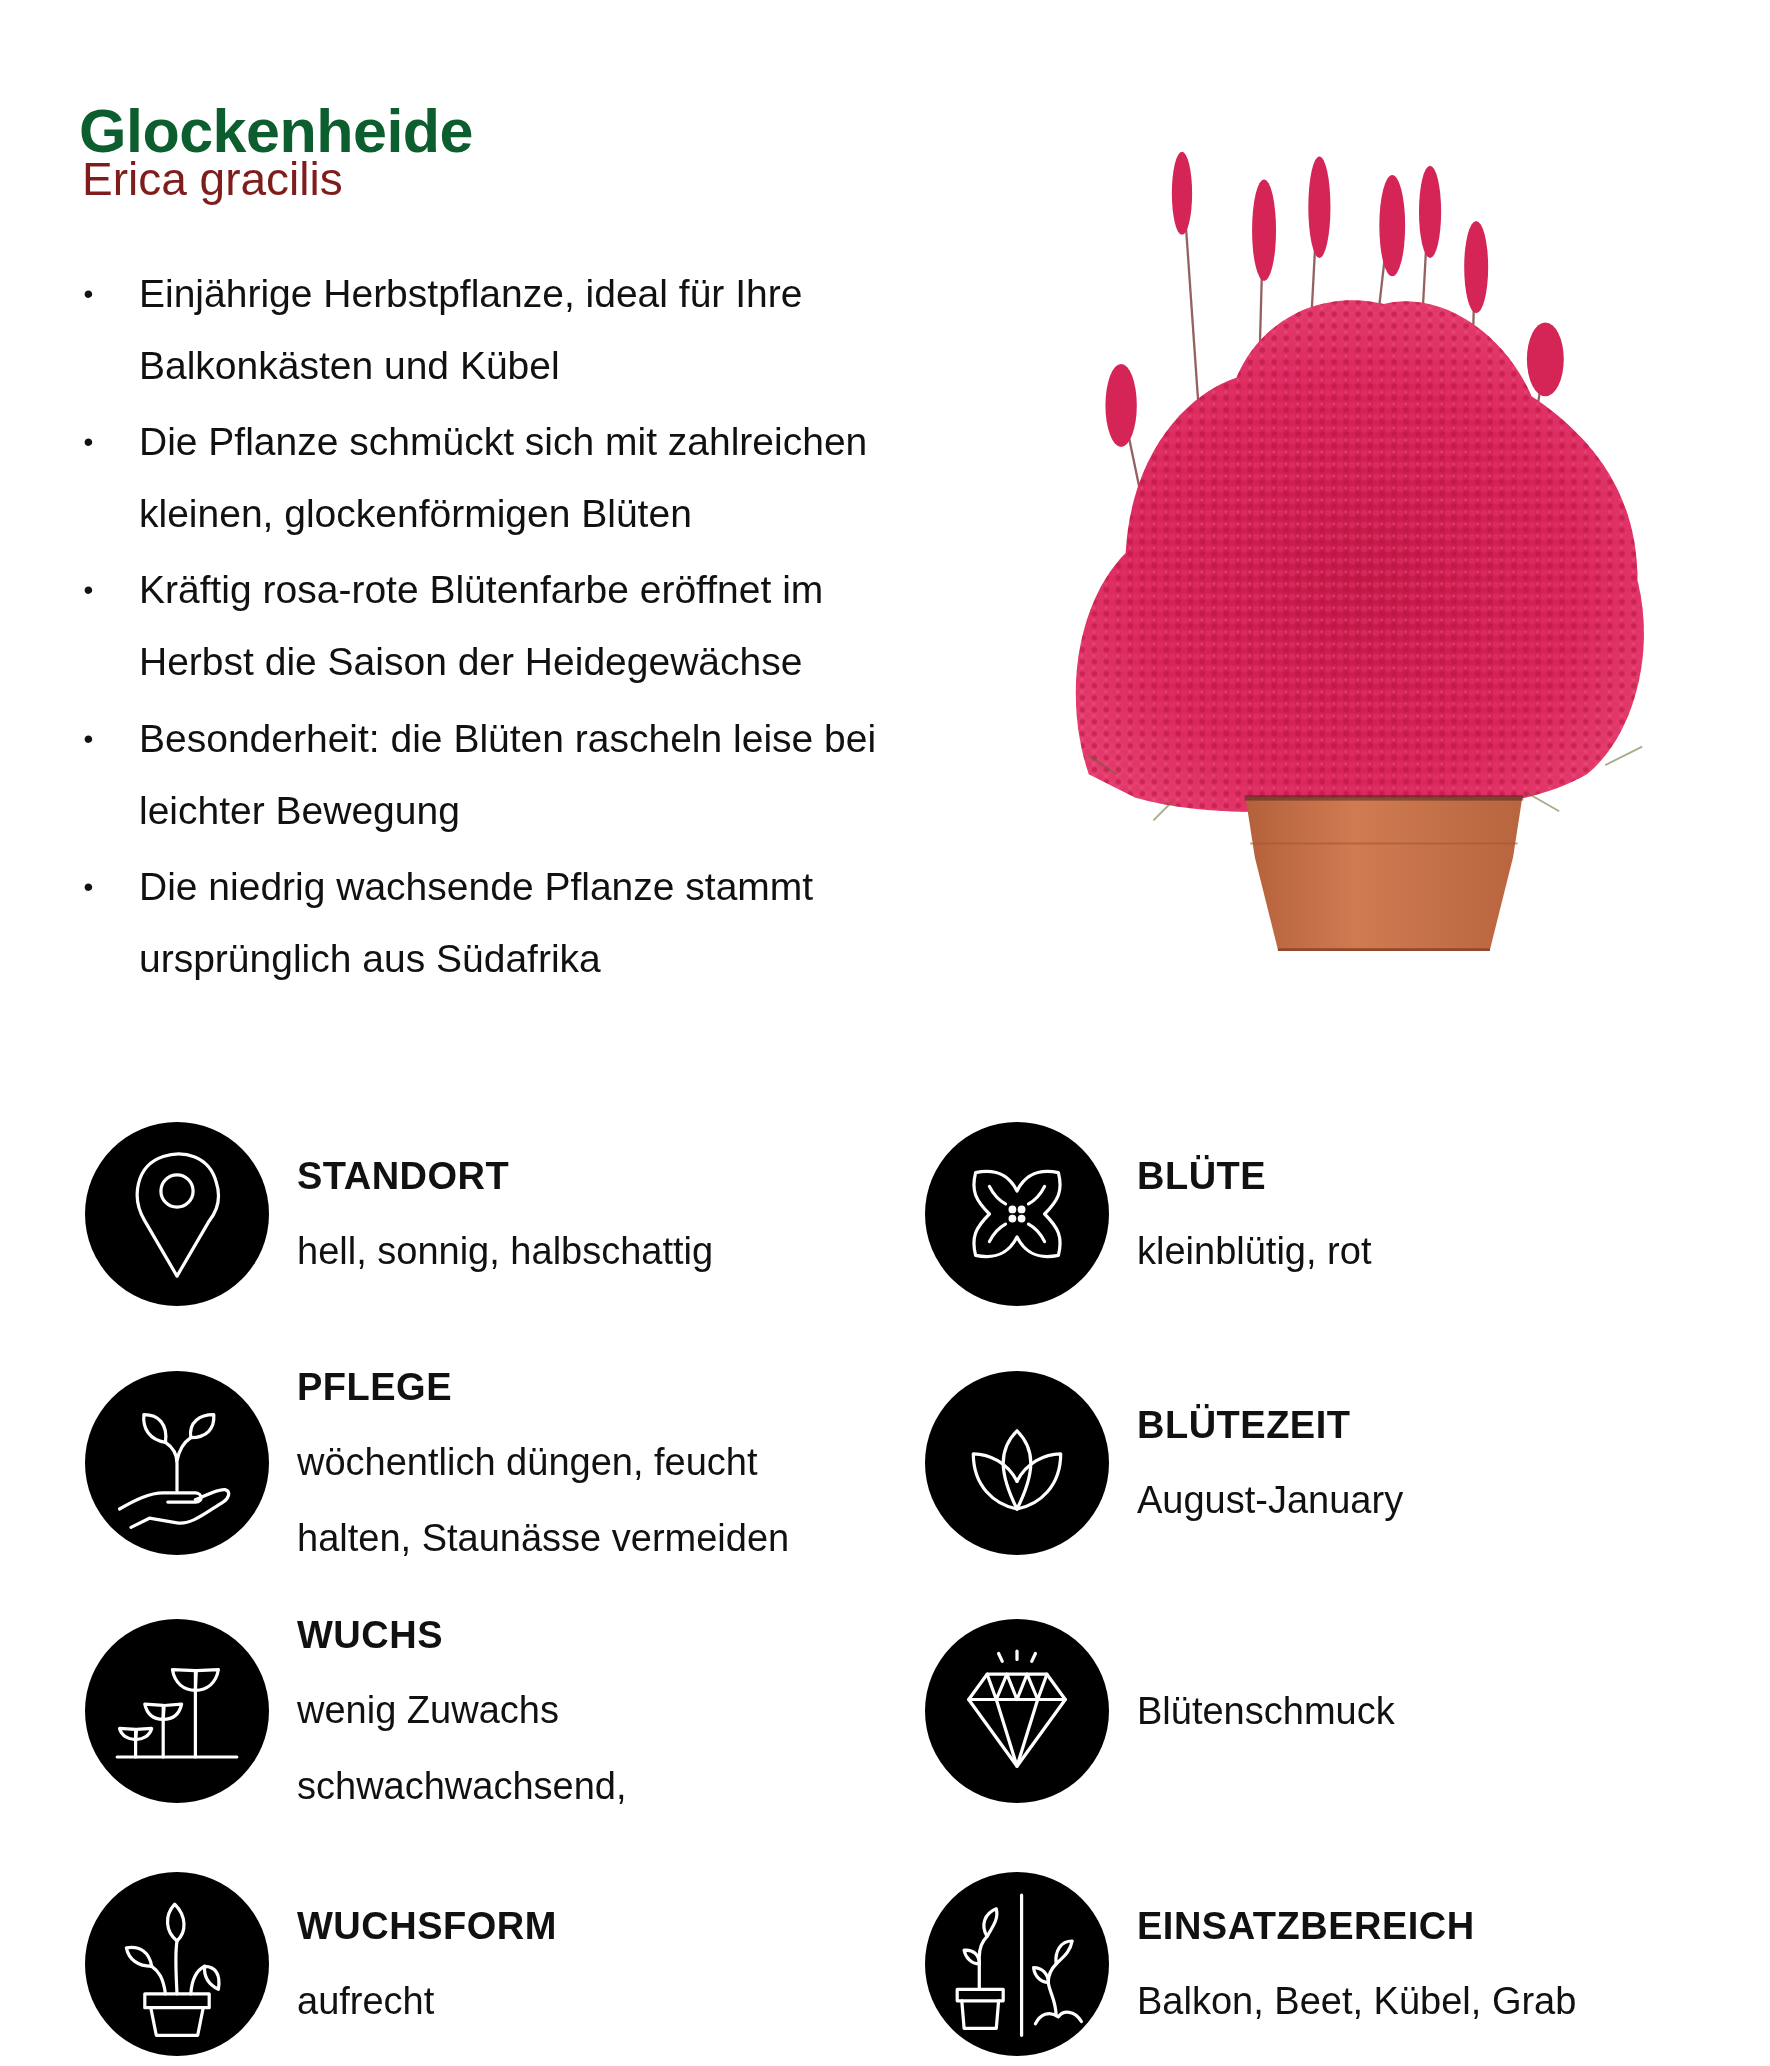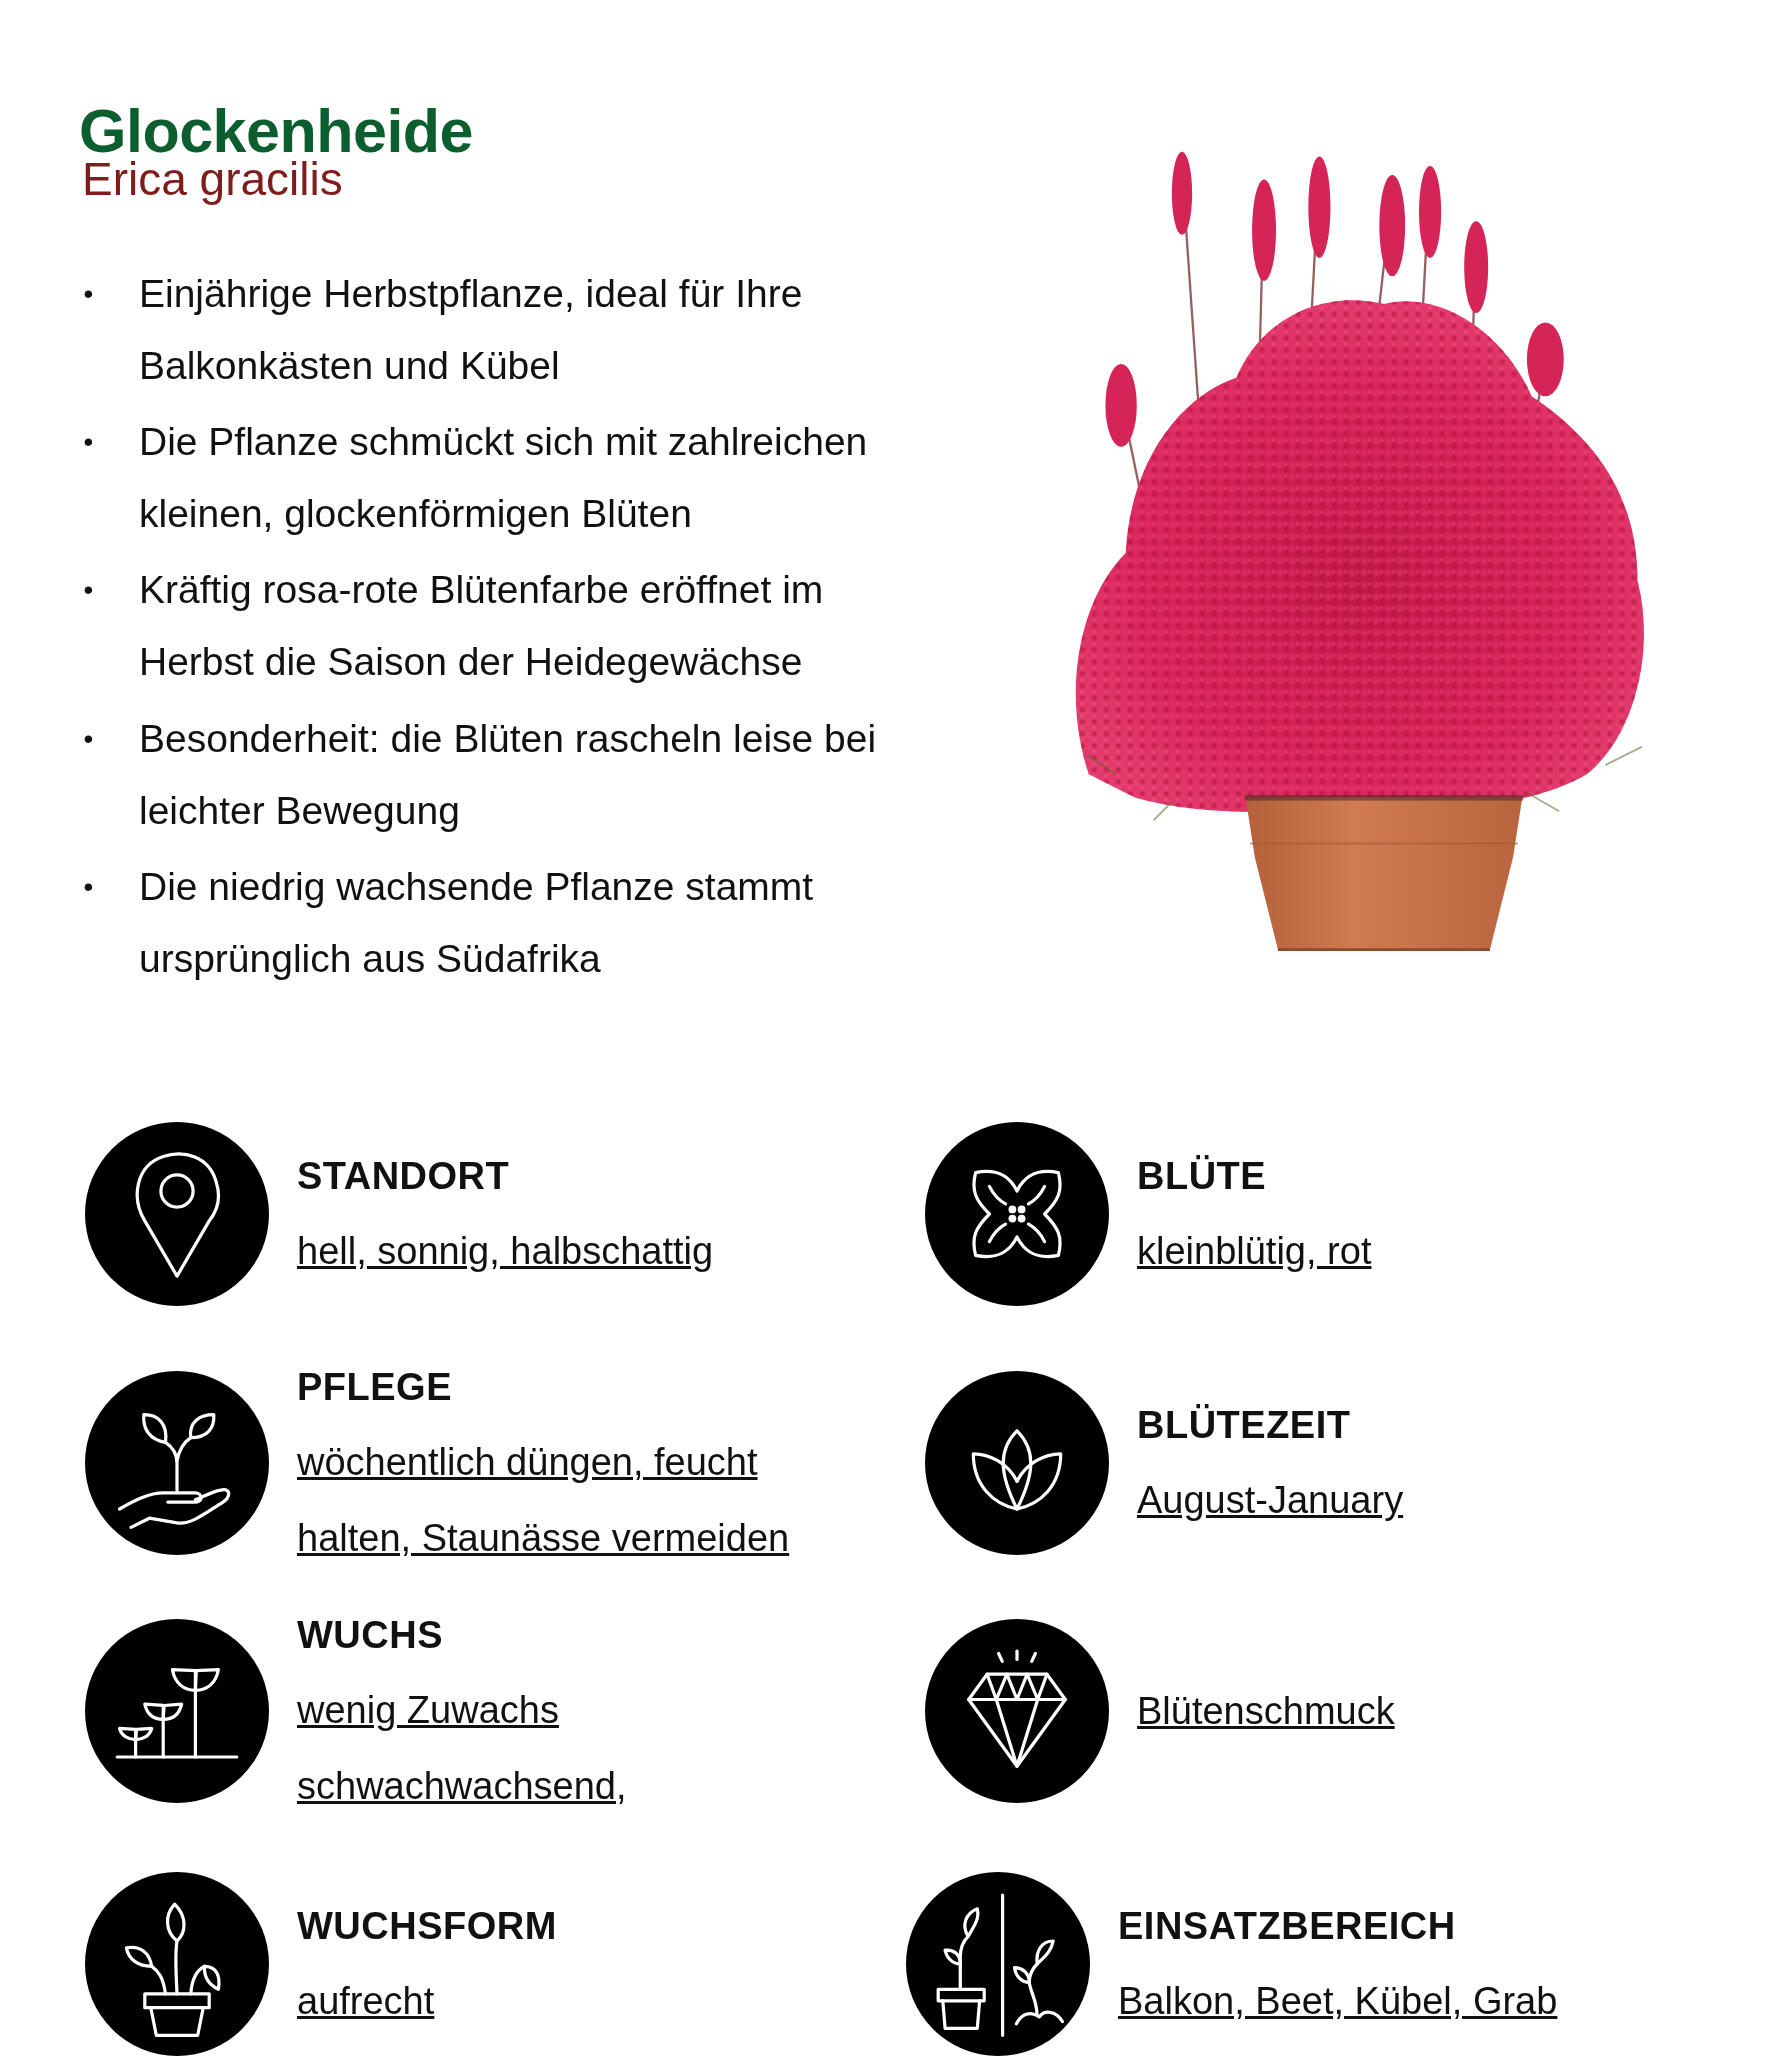--- a/index.html
+++ b/index.html
@@ -14,21 +14,21 @@
             color:#111; margin-bottom:4.2px; }
   .bullet .dot { position:absolute; left:5.5px; top:0; font-size:28px; line-height:72px; }
   .plant { position:absolute; left:1061px; top:138px; width:609px; height:830px; }
   .feature { position:absolute; height:184px; }
   .feature .circle { position:absolute; left:0; top:0; width:184px; height:184px;
                      border-radius:50%; background:#000; }
   .feature .circle svg { position:absolute; left:0; top:0; width:184px; height:184px; }
   .feature .text { position:absolute; left:212px; top:0; height:184px; display:flex;
                    flex-direction:column; justify-content:center; white-space:nowrap;gap:31px; }
   .feature .head { font-size:38px; font-weight:700; line-height:44px; letter-spacing:0.5px; }
-  .feature .val { font-size:38px; line-height:45px;text-decoration:underline; }
+  .feature .val { font-size:38px; line-height:45px; }
 </style>
 </head>
 <body>
 
 <h1 class="title">Glockenheide</h1>
 <div class="subtitle">Erica gracilis</div>
 
 <div class="bullets">
   <div class="bullet">
     <span class="dot">•</span>
@@ -231,21 +231,21 @@
       <path d="M95 175 L305 175"></path>
       <path d="M135 120 L155 175 L178 120 L200 175 L222 120 L245 175 L265 120"></path>
       <path d="M155 175 L200 320 L245 175"></path>
     </svg>
   </div>
   <div class="text">
     <div class="val">Blütenschmuck</div>
   </div>
 </div>
 
-<div class="feature" style="left:906px; top:1872px; width:738px;">
+<div class="feature" style="left:925px; top:1872px; width:738px;">
   <div class="circle">
     <svg viewBox="0 0 400 400" fill="none" stroke="#fff" stroke-width="7" stroke-linecap="round" stroke-linejoin="round">
       <path d="M210 50 L210 355"></path>
       <path d="M70 255 L170 255 L170 280 L70 280 Z"></path>
       <path d="M80 280 L85 340 L155 340 L160 280"></path>
       <path d="M118 255 L118 185 C118 165 125 150 135 140"></path>
       <path d="M135 140 C150 115 160 100 155 80 C130 90 120 115 135 140 Z"></path>
       <path d="M118 200 C100 200 88 185 85 170 C105 168 118 180 118 200 Z"></path>
       <path d="M240 330 C250 310 270 300 290 315 C300 300 325 300 340 325"></path>
       <path d="M285 312 C285 280 270 260 268 240 C268 225 275 210 285 200"></path>

